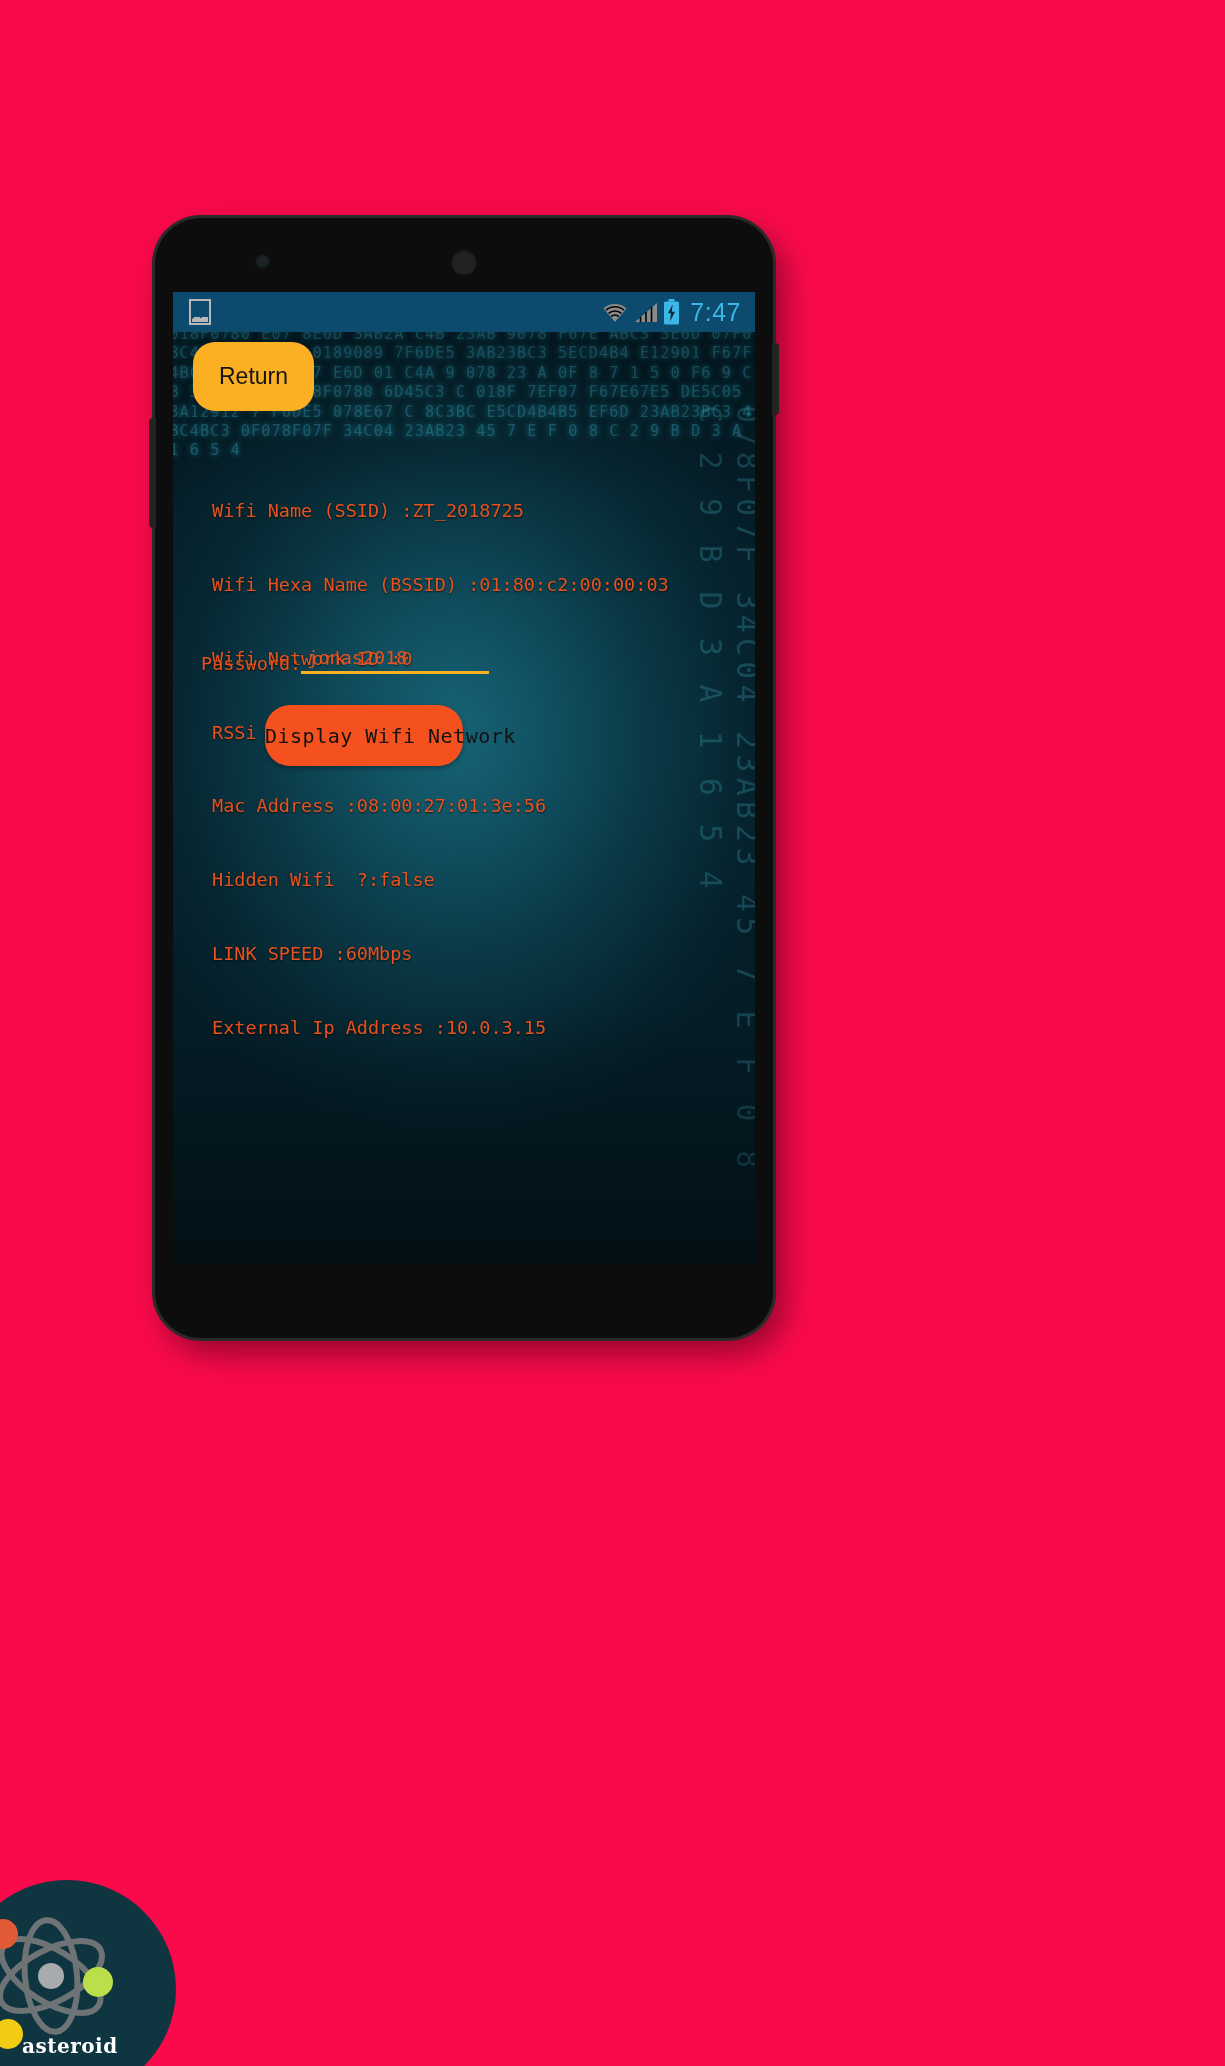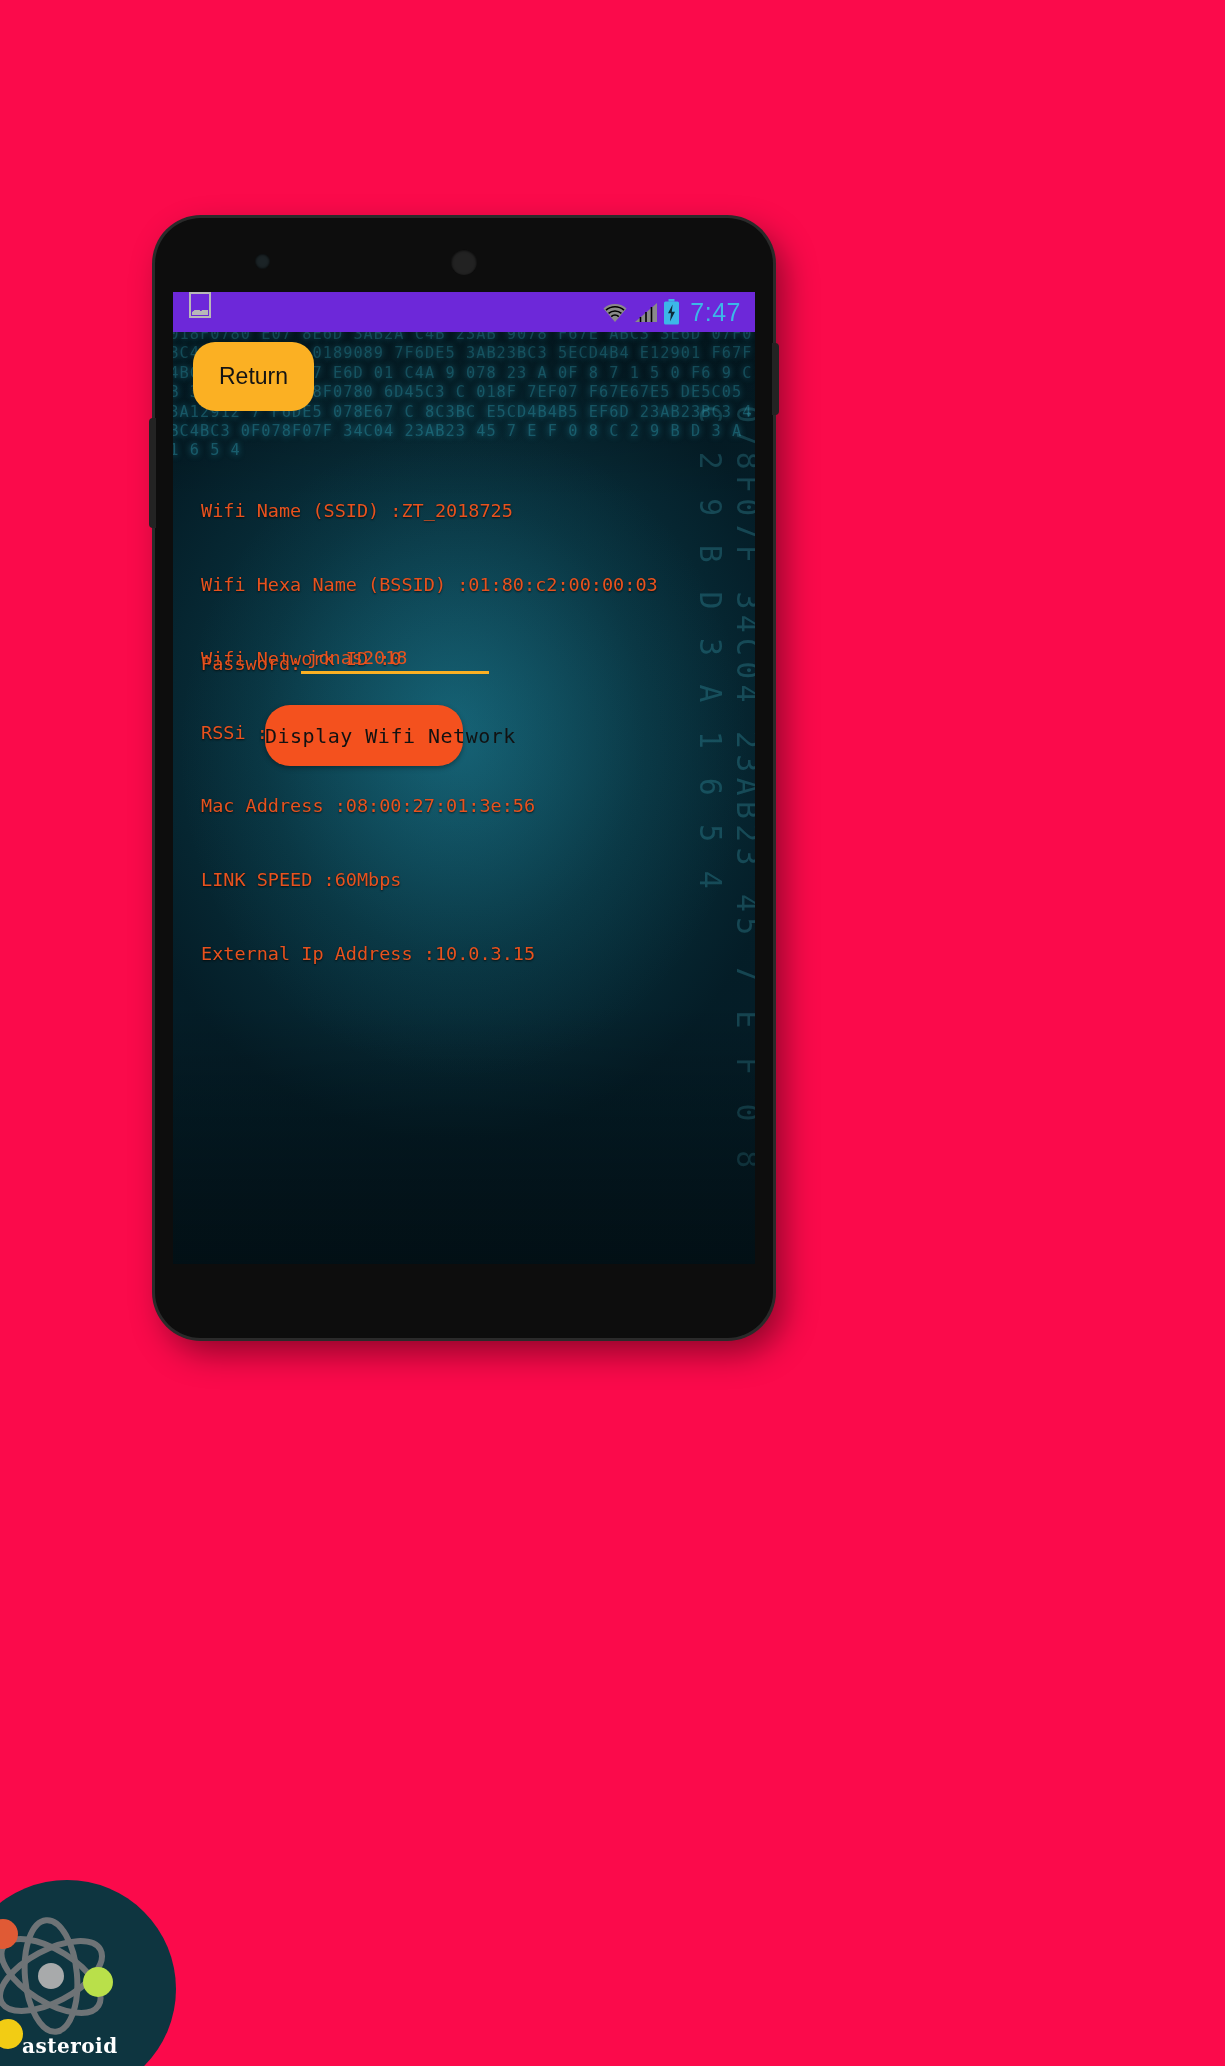--- a/index.html
+++ b/index.html
@@ -52,22 +52,22 @@
     left:18px; top:74px;
     width:582px; height:972px;
     background:#000;
     overflow:hidden;
   }
 
   
   #status-bar{
     position:relative;
     height:40px;
-    background:#6d28d9;
-    display:flex; 
+    background:#0c4a6e;
+    display:flex; align-items:center;
     padding:0 14px 0 16px;
     z-index:5;
   }
   #photo-icon{
     width:22px;height:26px;
     border:2px solid #b8b8b8;
     position:relative;
   }
   #photo-icon:after{
     content:""; position:absolute;
@@ -150,21 +150,21 @@
 
   #info-block{
     position:absolute; left:28px; top:118px;
     font-family:"DejaVu Sans Mono", monospace;
     font-size:18.5px;
     line-height:24.6px;
     color:#E8521E;
     white-space:pre;
     text-shadow:0 1px 2px rgba(0,0,0,.7);
   }
-  .info-line{ display:block; }
+  .info-line{ display:block;margin-left:11px; }
 
   #password-row{
     position:absolute; left:28px; top:315px;
     font-family:"DejaVu Sans Mono", monospace;
     font-size:18.5px;
     color:#E8521E;
     display:flex; align-items:flex-end;
     text-shadow:0 1px 2px rgba(0,0,0,.7);
   }
   #password-label{ white-space:pre; }
@@ -281,20 +281,21 @@
       <div id="app-content">
 
         <button id="return-button">Return</button>
 
         <div id="info-block">
           <span class="info-line">Wifi Name (SSID) :ZT_2018725</span>
           <span class="info-line">Wifi Hexa Name (BSSID) :01:80:c2:00:00:03</span>
           <span class="info-line">Wifi Network ID :0</span>
           <span class="info-line">RSSi :-55</span>
           <span class="info-line">Mac Address :08:00:27:01:3e:56</span>
+          <span class="info-line">Hidden Wifi  ?:false</span>
           <span class="info-line">LINK SPEED :60Mbps</span>
           <span class="info-line">External Ip Address :10.0.3.15</span>
         </div>
 
         <div id="password-row">
           <span id="password-label">Password:</span>
           <input id="password-input" type="text" value="jonas2018" style="">
         </div>
 
         <button id="display-button">Display Wifi Network</button>

